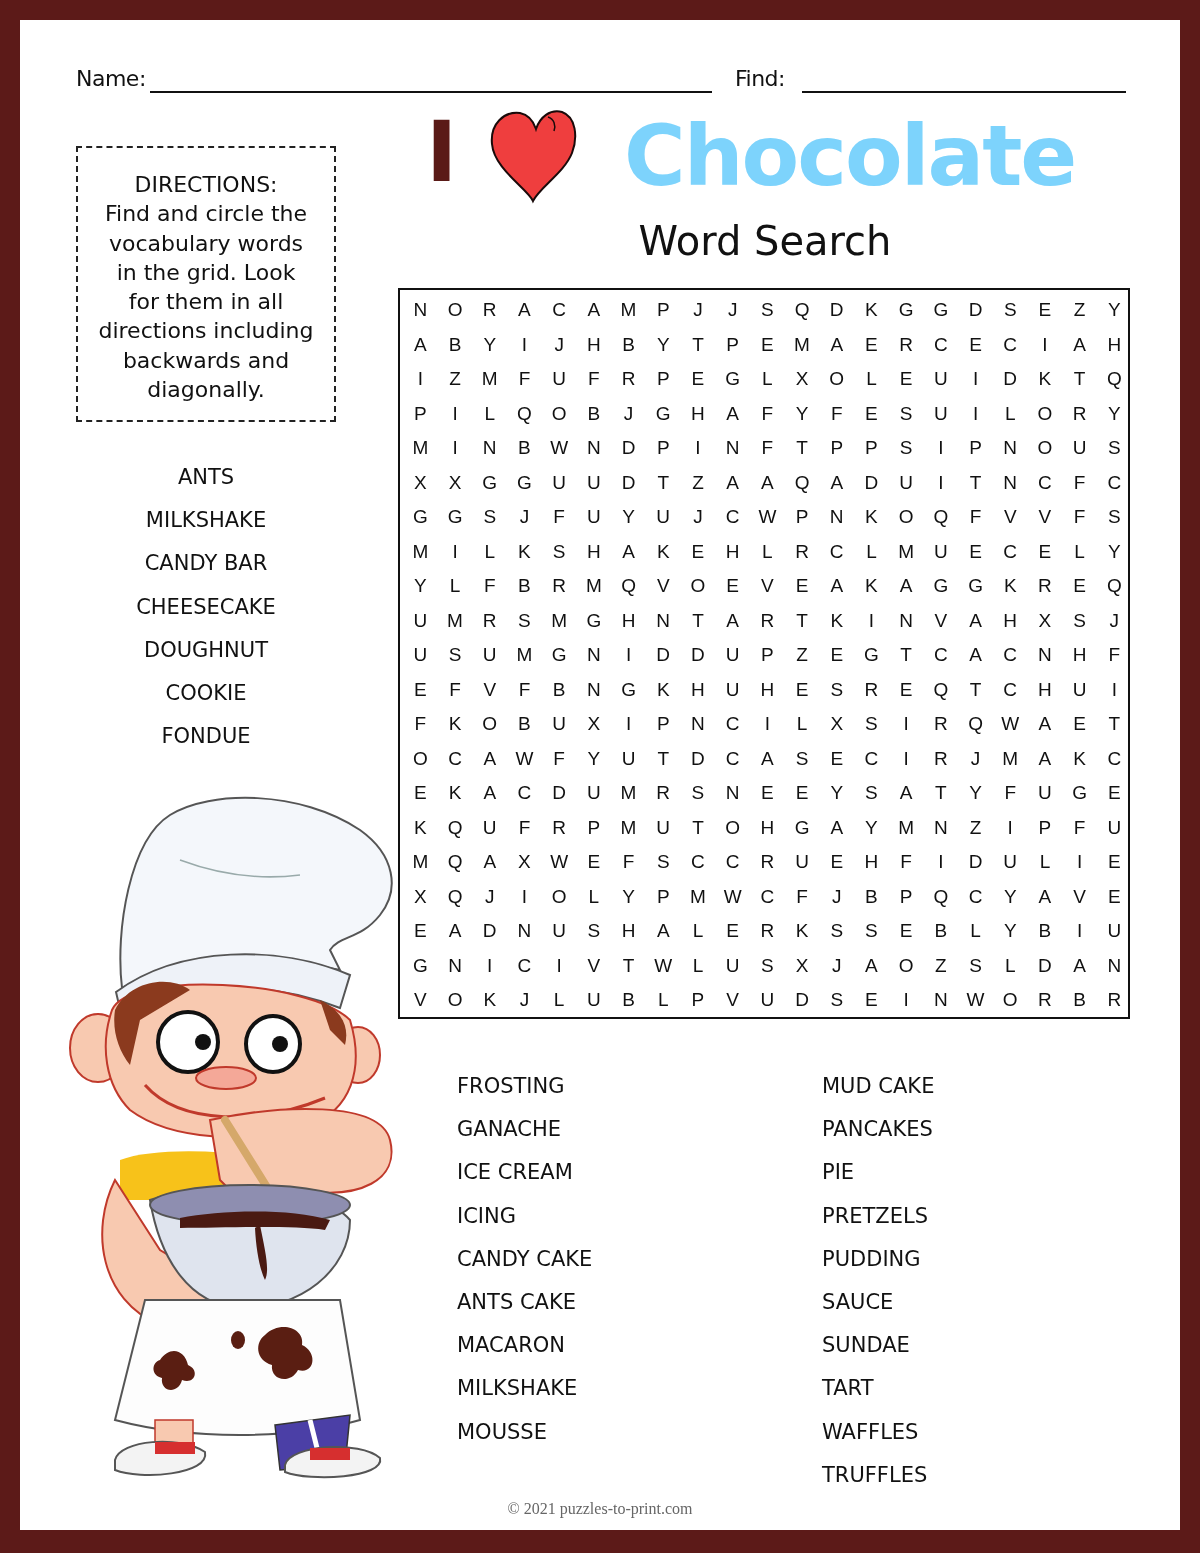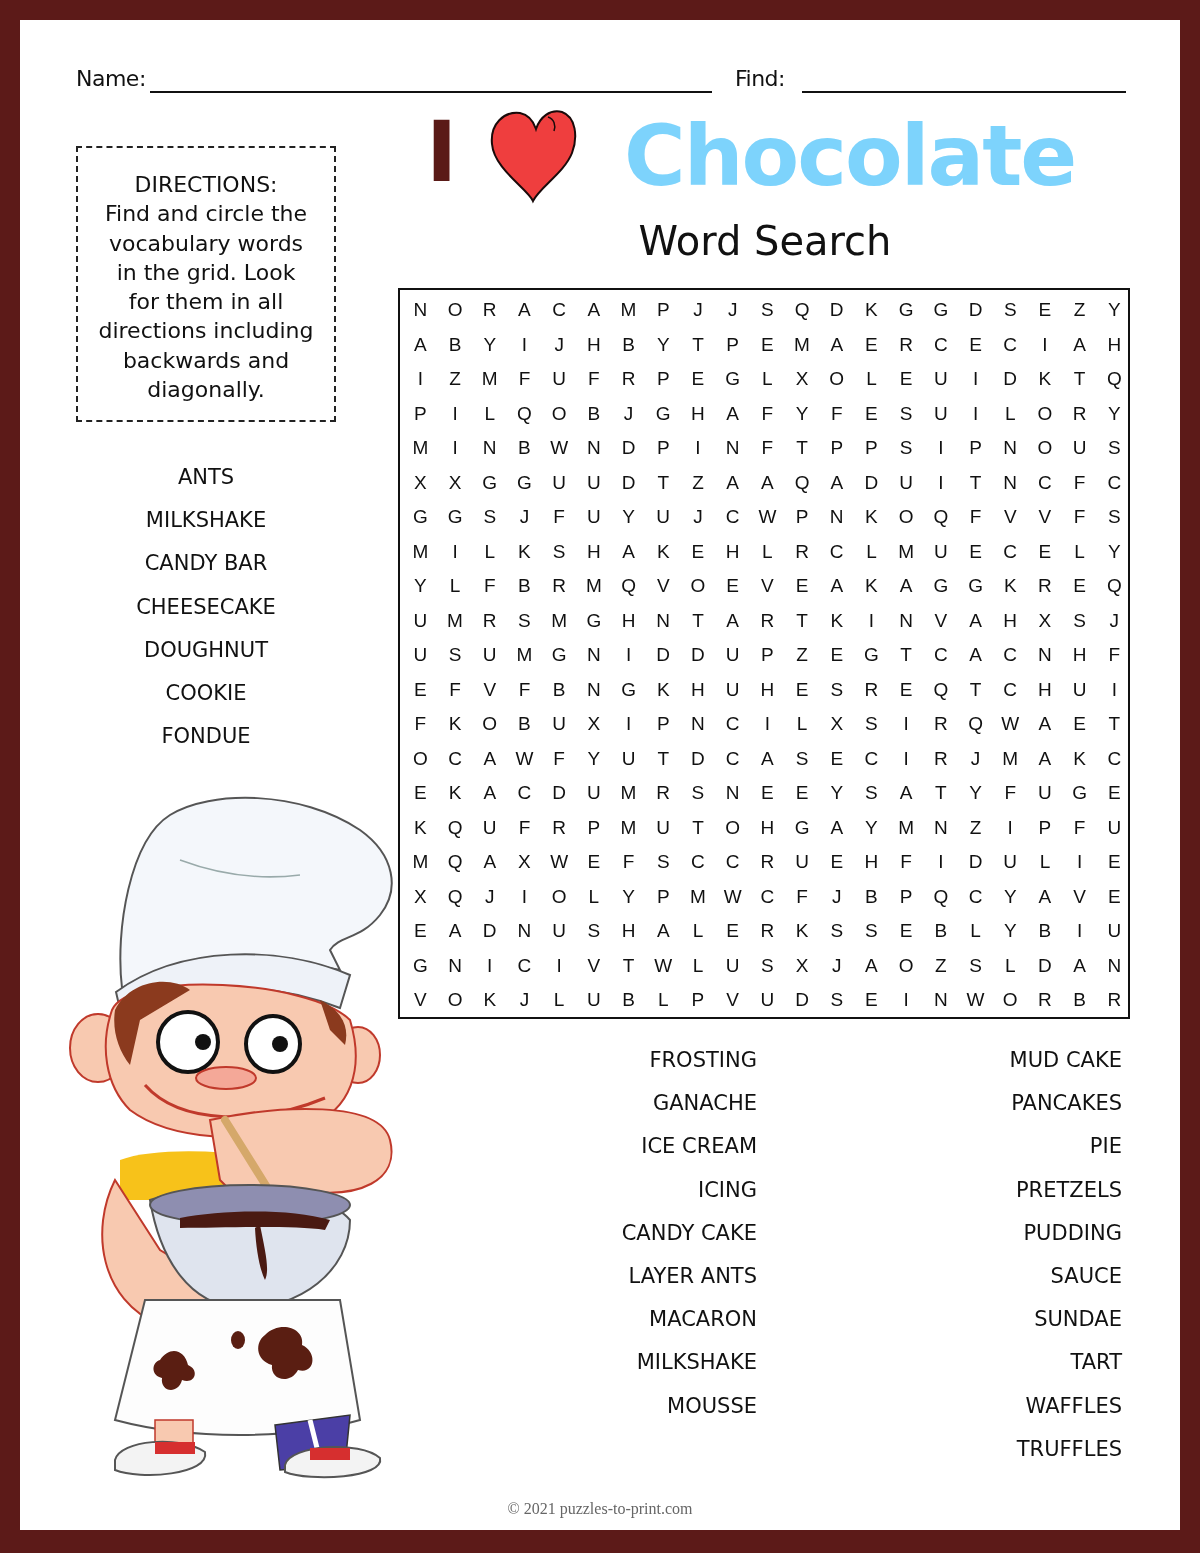--- a/index.html
+++ b/index.html
@@ -44,21 +44,21 @@
   .grid-box {
     position: absolute; left: 398px; top: 288px; width: 732px; height: 731px;
     border: 2px solid #111;
   }
   .grid-row { position: absolute; left: 0; height: 34.5px; width: 100%; }
   .grid-cell {
     position: absolute; width: 34.7px; text-align: center; top: 0;
     font-family: "Liberation Sans", sans-serif; font-size: 19px; color: #111; line-height: 34.5px;
   }
   .wordlist-col {
-    position: absolute; top: 1043px; width: 300px; text-align: right;
+    position: absolute; top: 1069px; width: 300px; text-align: left;
   }
   .footer {
     position: absolute; left: 400px; top: 1500px; width: 400px; text-align: center;
     font-family: "Liberation Serif", serif; font-size: 16px; color: #666;
   }
   .chef { position: absolute; left: 60px; top: 780px; width: 340px; height: 700px; }
 </style>
 </head>
 <body>
 
@@ -583,21 +583,21 @@
       <span class="grid-cell" style="left: 697px;">R</span>
     </div>
   </div>
 
 <div class="wordlist-col" style="left:457px;">
   <div class="word">FROSTING</div>
   <div class="word">GANACHE</div>
   <div class="word">ICE CREAM</div>
   <div class="word">ICING</div>
   <div class="word">CANDY CAKE</div>
-  <div class="word">LAYER ANTS</div>
+  <div class="word">ANTS CAKE</div>
   <div class="word">MACARON</div>
   <div class="word">MILKSHAKE</div>
   <div class="word">MOUSSE</div>
 </div>
 <div class="wordlist-col" style="left:822px;">
   <div class="word">MUD CAKE</div>
   <div class="word">PANCAKES</div>
   <div class="word">PIE</div>
   <div class="word">PRETZELS</div>
   <div class="word">PUDDING</div>

